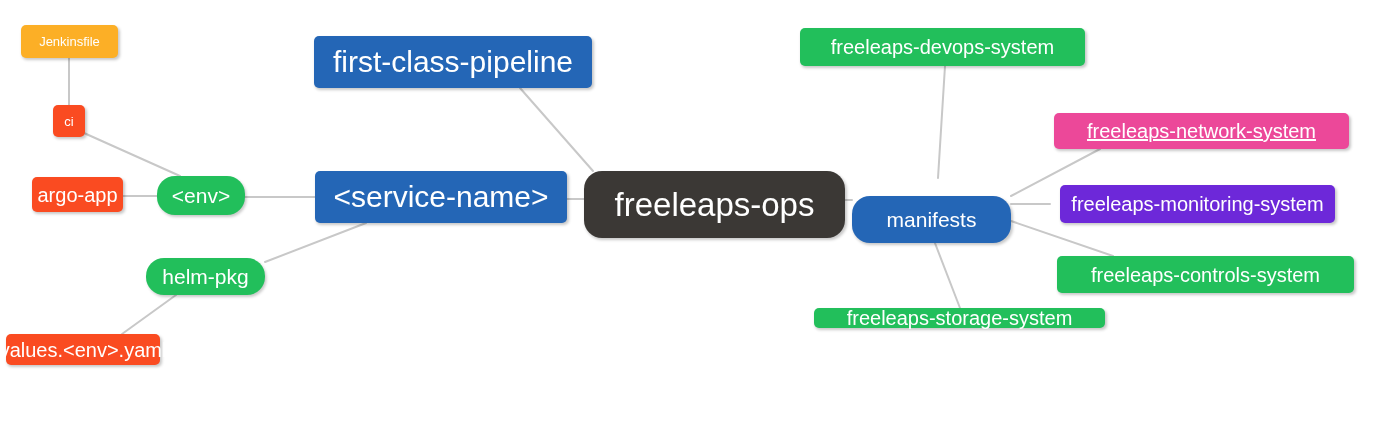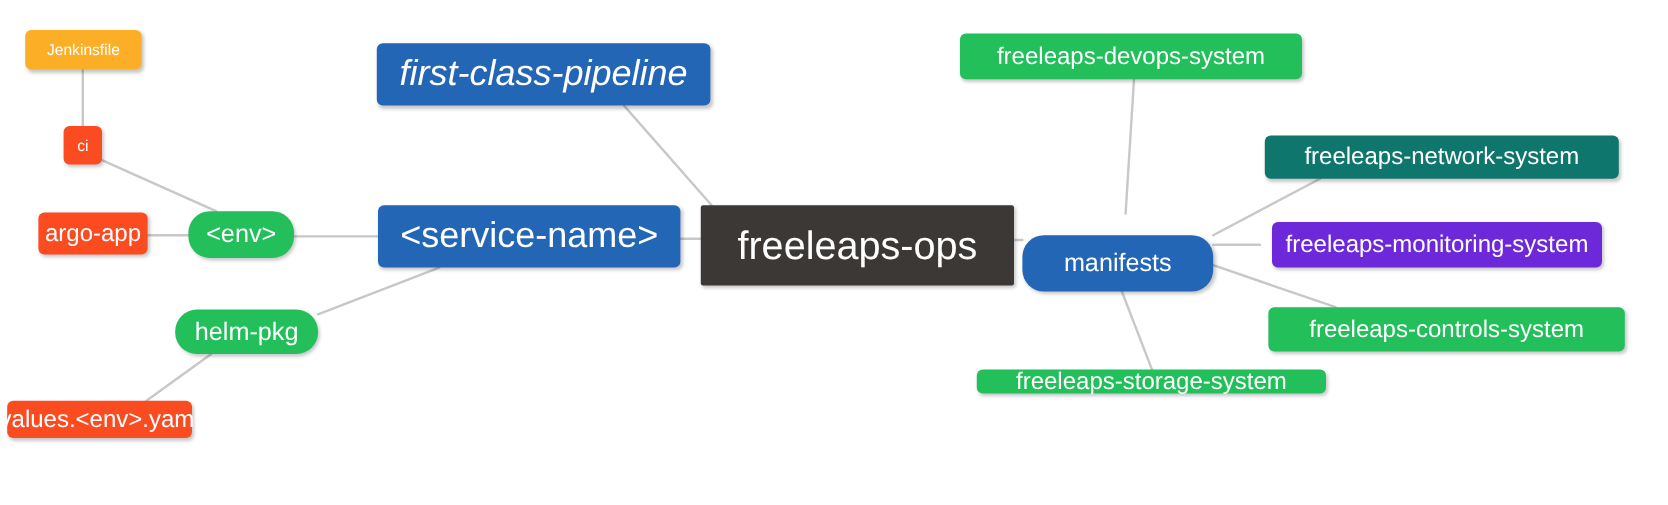--- a/index.html
+++ b/index.html
@@ -29,21 +29,21 @@
     display: flex;
     align-items: center;
     justify-content: center;
     color: #ffffff;
     border-radius: 5px;
     white-space: nowrap;
     box-shadow: 1.5px 2px 3px rgba(0,0,0,0.22);
     letter-spacing: 0px;
     line-height: 1;
   }
-  .lvl-root   { font-size: 33px; border-radius: 2px; }
+  .lvl-root   { font-size: 33px; border-radius: 18px; }
   .lvl-1      { font-size: 30px; }
   .lvl-2      { font-size: 21px; border-radius: 18px; }
   .lvl-3      { font-size: 20px; }
   .lvl-4      { font-size: 13px; }
 </style>
 </head>
 <body>
 
 <div id="canvas">
   <svg id="edges" width="1390" height="421" viewBox="0 0 1390 421" xmlns="http://www.w3.org/2000/svg">
@@ -57,28 +57,28 @@
       <line x1="69" y1="105" x2="69" y2="58" stroke="#c8c8c8" stroke-width="2" stroke-linecap="round"></line>
       <line x1="176" y1="295" x2="122" y2="334" stroke="#c8c8c8" stroke-width="2" stroke-linecap="round"></line>
       <line x1="938" y1="178" x2="945" y2="66" stroke="#c8c8c8" stroke-width="2" stroke-linecap="round"></line>
       <line x1="1011" y1="196" x2="1100" y2="149" stroke="#c8c8c8" stroke-width="2" stroke-linecap="round"></line>
       <line x1="1011" y1="204" x2="1050" y2="204" stroke="#c8c8c8" stroke-width="2" stroke-linecap="round"></line>
       <line x1="1011" y1="221" x2="1113" y2="256" stroke="#c8c8c8" stroke-width="2" stroke-linecap="round"></line>
       <line x1="928" y1="225" x2="960" y2="308" stroke="#c8c8c8" stroke-width="2" stroke-linecap="round"></line>
     </svg>
   <div id="nodes">
       <div class="node lvl-root" style="left: 584px; top: 171px; width: 261px; height: 67px; background: rgb(59, 56, 53);">freeleaps-ops</div>
-      <div class="node lvl-1" style="left: 314px; top: 36px; width: 278px; height: 52px; background: rgb(36, 102, 182); font-style: italic;">first-class-pipeline</div>
+      <div class="node lvl-1" style="left: 314px; top: 36px; width: 278px; height: 52px; background: rgb(36, 102, 182);">first-class-pipeline</div>
       <div class="node lvl-1" style="left: 315px; top: 171px; width: 252px; height: 52px; background: rgb(36, 102, 182);">&lt;service-name&gt;</div>
       <div class="node lvl-2" style="left: 852px; top: 178px; width: 159px; height: 47px; background: rgb(36, 102, 182); margin-top: 18px;">manifests</div>
       <div class="node lvl-2" style="left: 157px; top: 176px; width: 88px; height: 39px; background: rgb(34, 191, 91);">&lt;env&gt;</div>
       <div class="node lvl-2" style="left: 146px; top: 258px; width: 119px; height: 37px; background: rgb(34, 191, 91);">helm-pkg</div>
       <div class="node lvl-4" style="left: 21px; top: 25px; width: 97px; height: 33px; background: rgb(252, 175, 38);">Jenkinsfile</div>
       <div class="node lvl-4" style="left: 53px; top: 105px; width: 32px; height: 32px; background: rgb(250, 75, 33); text-align: right;">ci</div>
       <div class="node lvl-3" style="left: 32px; top: 177px; width: 91px; height: 35px; background: rgb(250, 75, 33);">argo-app</div>
       <div class="node lvl-3" style="left: 6px; top: 334px; width: 154px; height: 31px; background: rgb(250, 75, 33);">values.&lt;env&gt;.yaml</div>
       <div class="node lvl-3" style="left: 800px; top: 28px; width: 285px; height: 38px; background: rgb(34, 191, 91);">freeleaps-devops-system</div>
-      <div class="node lvl-3" style="left: 1054px; top: 113px; width: 295px; height: 36px; background: #0f766e;">freeleaps-network-system</div>
+      <div class="node lvl-3" style="left: 1054px; top: 113px; width: 295px; height: 36px; background: #ec4899; text-decoration: underline;">freeleaps-network-system</div>
       <div class="node lvl-3" style="left: 1060px; top: 185px; width: 275px; height: 38px; background: #6d28d9;">freeleaps-monitoring-system</div>
       <div class="node lvl-3" style="left: 1057px; top: 256px; width: 297px; height: 37px; background: rgb(34, 191, 91);">freeleaps-controls-system</div>
       <div class="node lvl-3" style="left: 814px; top: 308px; width: 291px; height: 20px; background: rgb(34, 191, 91);">freeleaps-storage-system</div>
     </div>
 </div>
 
 </body></html>

